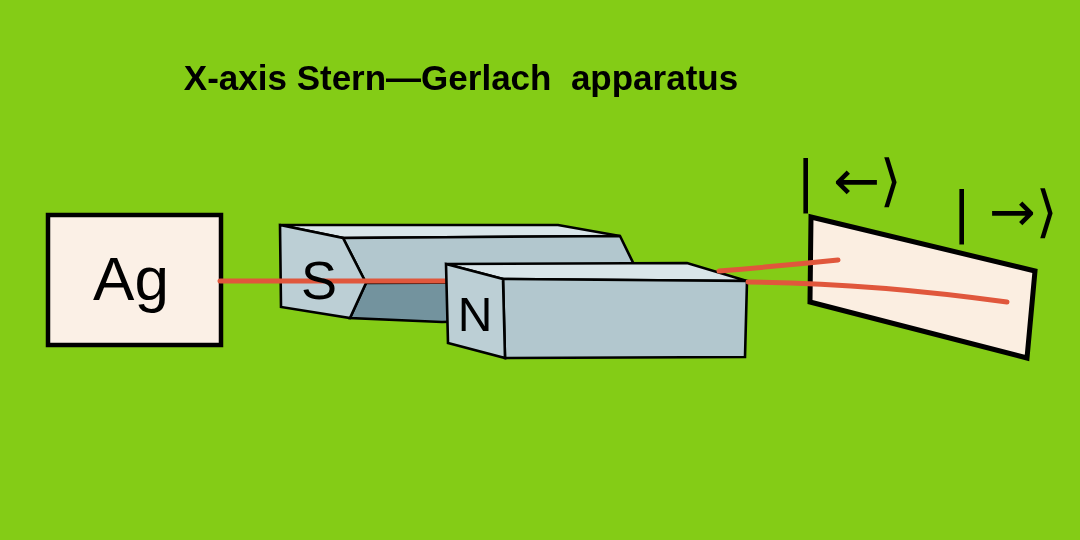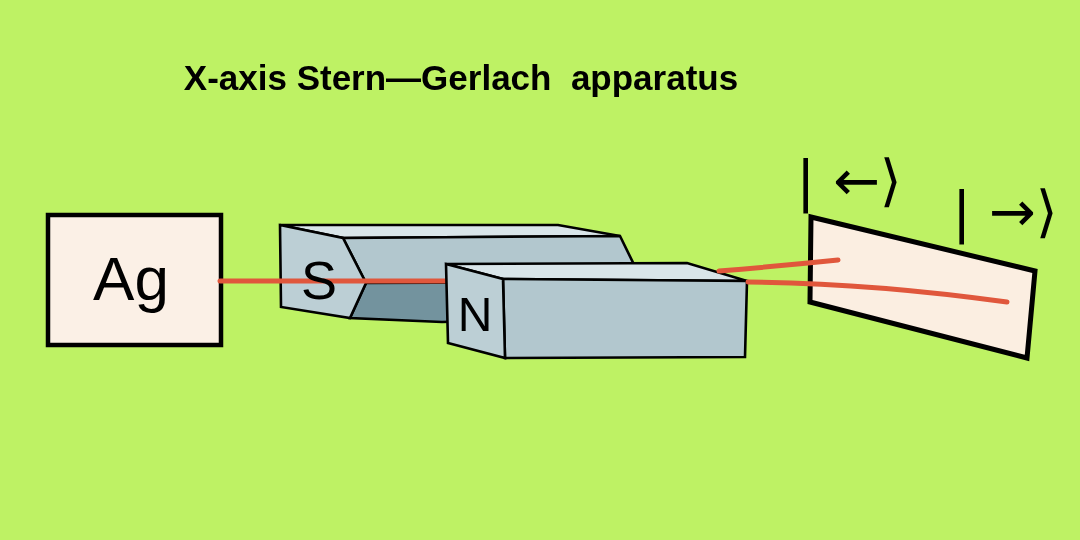--- a/index.html
+++ b/index.html
@@ -1,20 +1,20 @@
 <!DOCTYPE html>
 <html><head>
 <meta charset="utf-8">
 <style>
   html, body { margin: 0; padding: 0; background: #ffffff; }
   .stage {
     position: relative;
     width: 1080px;
     height: 540px;
-    background: #bef264;
+    background: #84cc16;
     overflow: hidden;
     font-family: "Liberation Sans", sans-serif;
   }
   .stage svg { position: absolute; left: 0; top: 0; }
   .title {
     position: absolute;
     top: 58px;
     left: 0;
     width: 922px;
     text-align: center;

